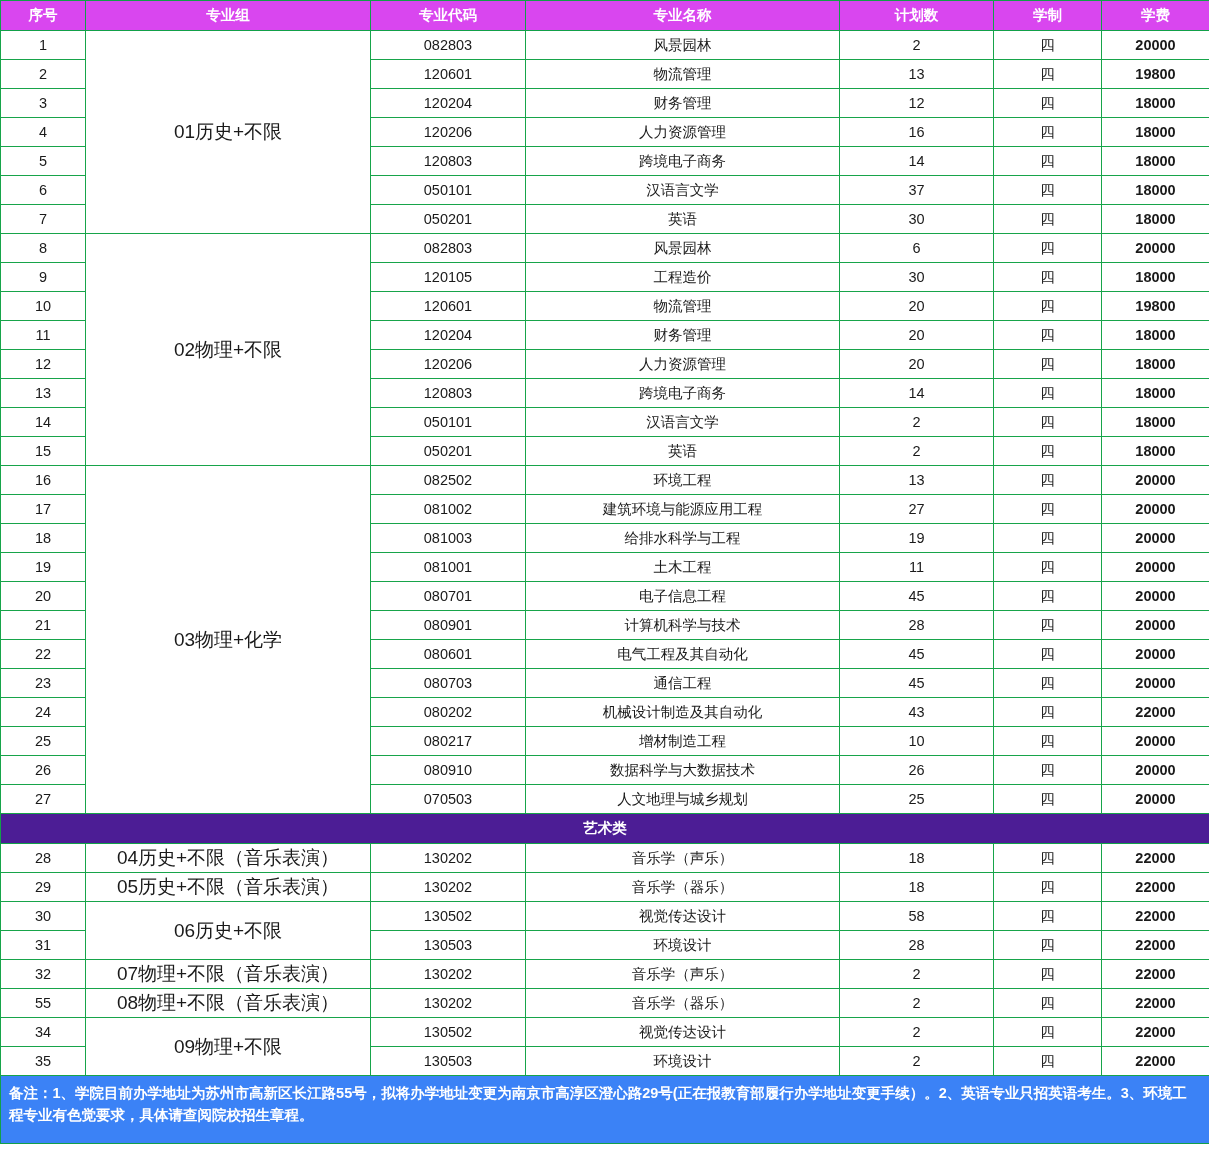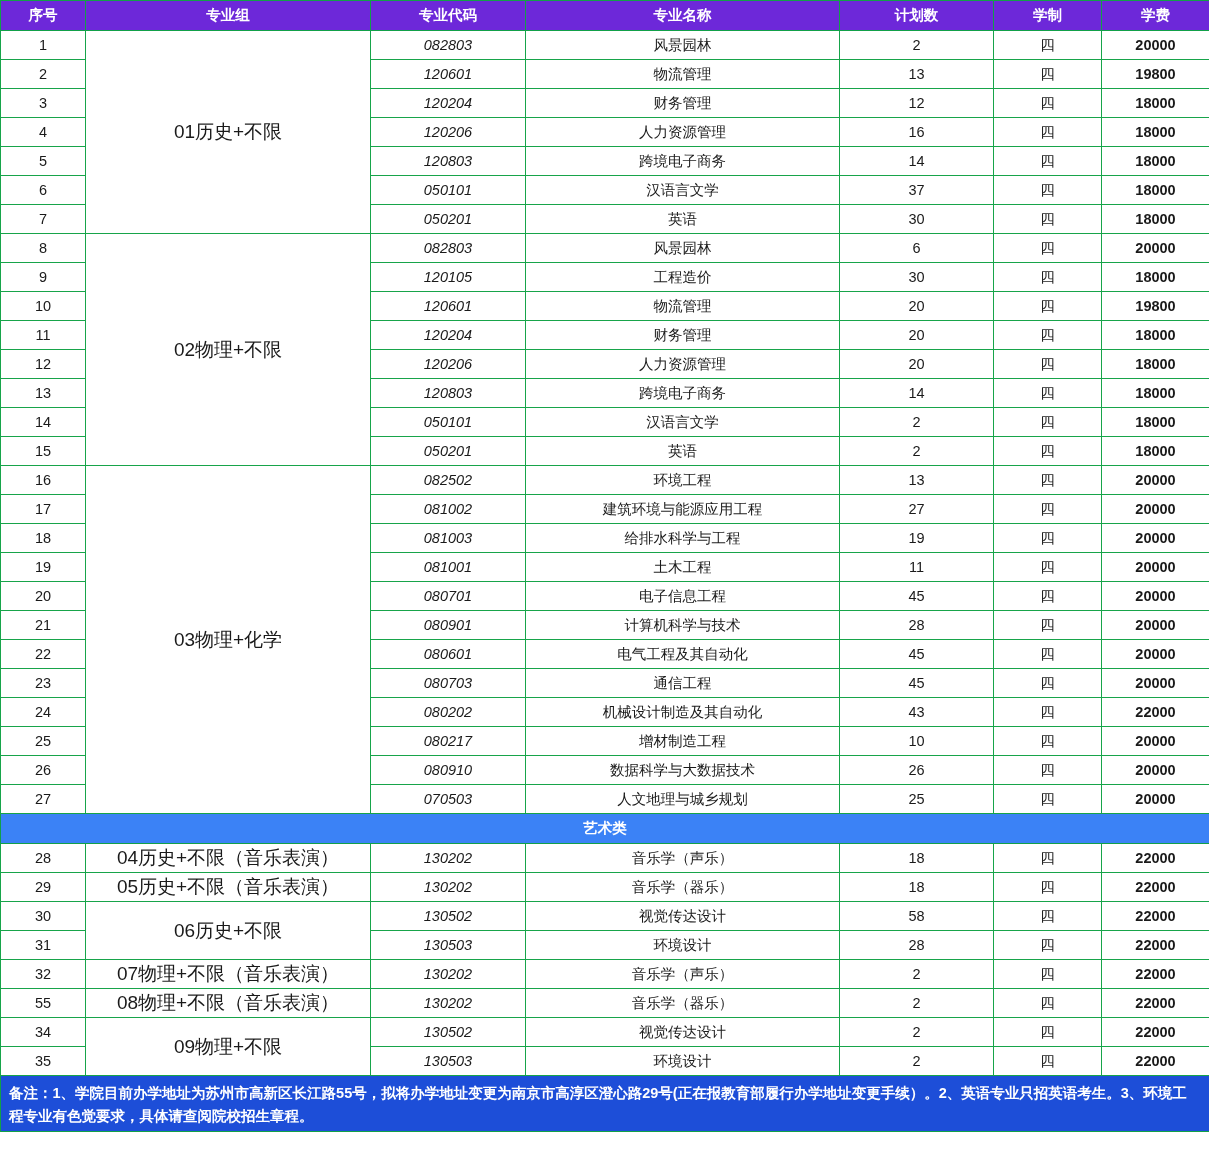--- a/index.html
+++ b/index.html
@@ -31,49 +31,49 @@
     border: 1px solid #17a44a;
     height: 29px;
     padding: 0 6px;
     text-align: center;
     vertical-align: middle;
     line-height: 1.15;
     overflow: hidden;
     white-space: nowrap;
   }
   table.plan thead th {
-    background: #6d28d9;
+    background: #d946ef;
     color: #ffffff;
     font-weight: bold;
     font-size: 14.5px;
     height: 30px;
     border-color: #12a049;
     text-align: center;
   }
   table.plan thead th.first-head { border-left-color: #12a049; }
   td.cell-fee { text-align: right; padding-right: 14px; font-weight: bold; }
-  td.cell-code { text-align: left; padding-left: 14px; font-style: italic; }
+  td.cell-code { text-align: left; padding-left: 14px; }
   td.group {
     font-size: 19px;
   }
   tr.section-row td {
-    background: #3b82f6;
+    background: #4c1d95;
     color: #fff;
     font-weight: bold;
     height: 30px;
     border-color: #12a049;
   }
   tr.note-row td {
-    background: #1d4ed8;
+    background: #3b82f6;
     color: #fff;
     font-weight: bold;
     text-align: left;
     white-space: normal;
     line-height: 1.55;
-    padding: 6px 8px 4px 8px;
+    padding: 6px 8px 16px 8px;
     height: 56px;
     font-size: 14.5px;
     border-color: #12a049;
   }
 </style>
 </head>
 <body>
 
 <table class="plan">
   <colgroup>

